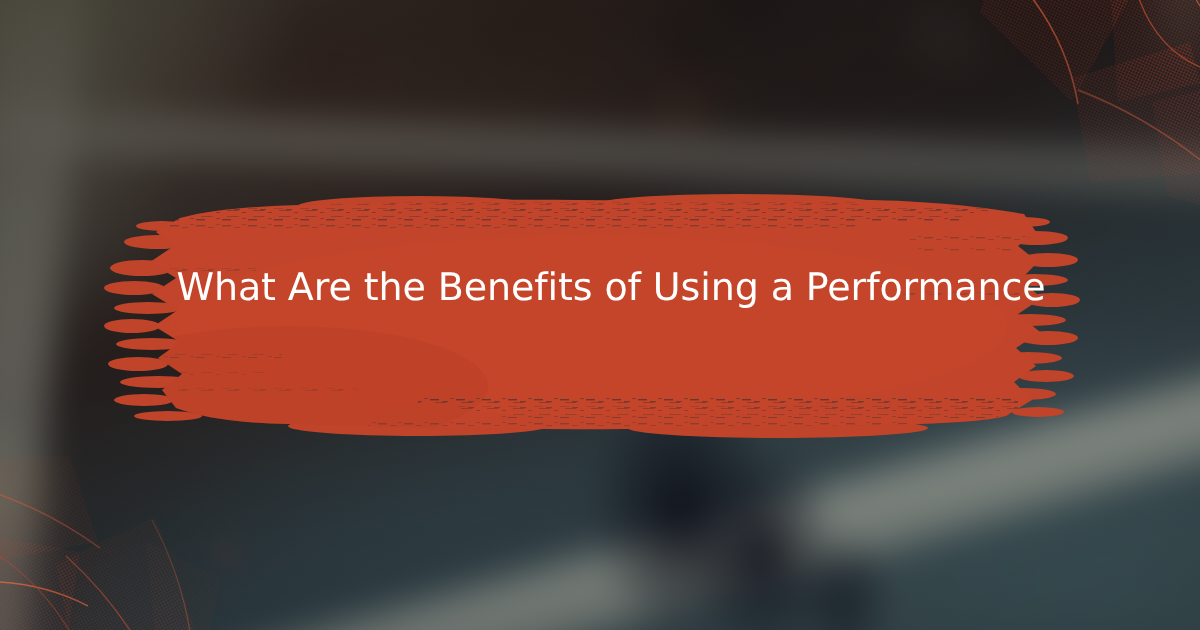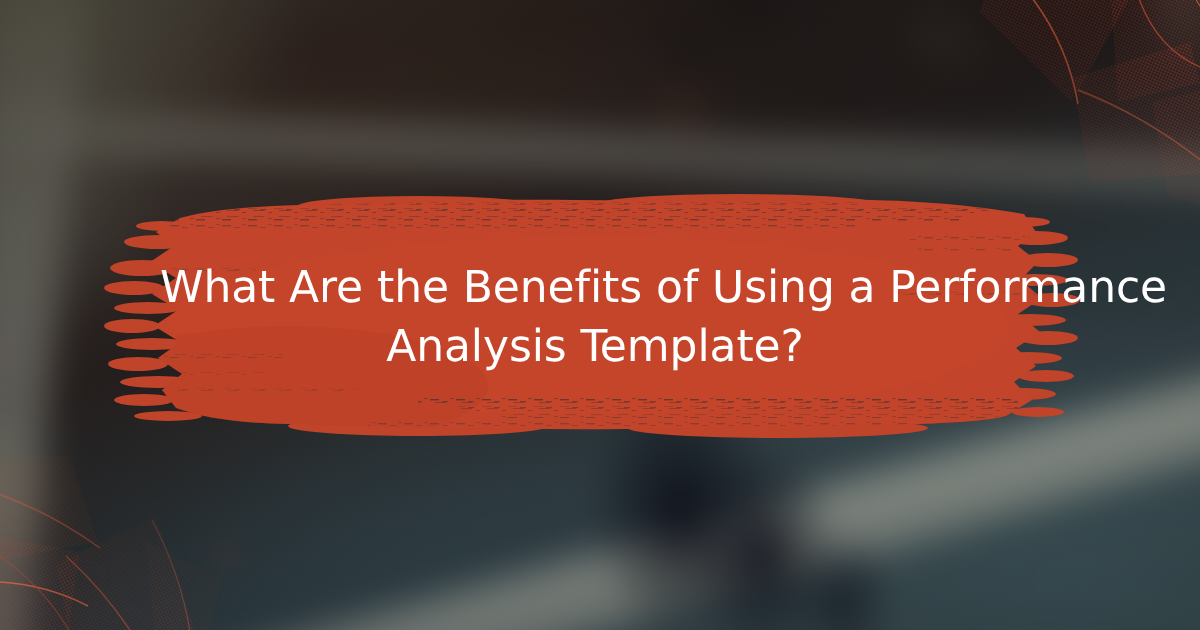--- a/index.html
+++ b/index.html
@@ -93,27 +93,27 @@
     position: absolute;
     inset: 0;
     width: 100%;
     height: 100%;
     overflow: visible;
   }
 
   
   .headline {
     position: absolute;
-    left: 160px;
+    left: 176px;
     top: 258px;
     width: 870px;
     text-align: center;
     color: #ffffff;
     font-family: "DejaVu Sans", "Liberation Sans", sans-serif;
-    font-size: 44px;
+    font-size: 38px;
     font-weight: 400;
     line-height: 59px;
     letter-spacing: -0.1px;
     text-rendering: geometricPrecision;
     -webkit-font-smoothing: antialiased;
   }
   .headline .line { display: block; white-space: nowrap; }
 </style>
 </head>
 <body>
@@ -279,16 +279,15 @@
         <rect x="16" y="196" width="130" height="3" fill="url(#speck)" opacity="0.35"></rect>
         <rect x="790" y="60" width="150" height="4" fill="url(#speck)" opacity="0.45"></rect>
         <rect x="800" y="72" width="130" height="3" fill="url(#speck)" opacity="0.35"></rect>
         <rect x="780" y="116" width="160" height="4" fill="url(#speck)" opacity="0.40"></rect>
       </g>
     </svg>
   </div>
 
   <div class="headline">
     <span class="line">What Are the Benefits of Using a Performance</span>
-    <span class="line">Analysis Template?</span>
   </div>
 
 </div>
 
 </body></html>

